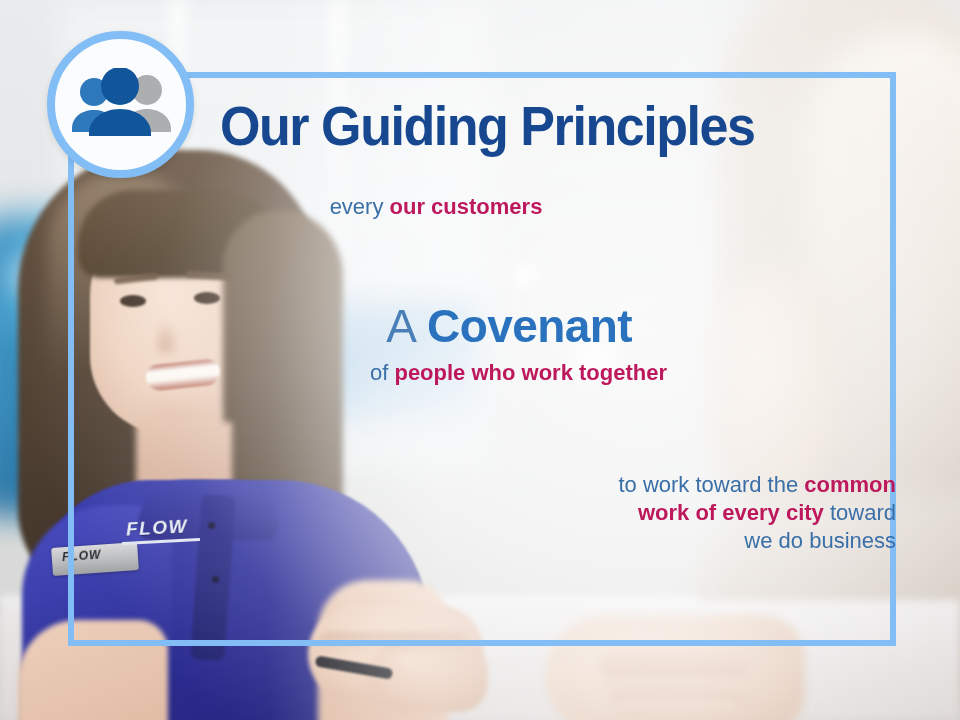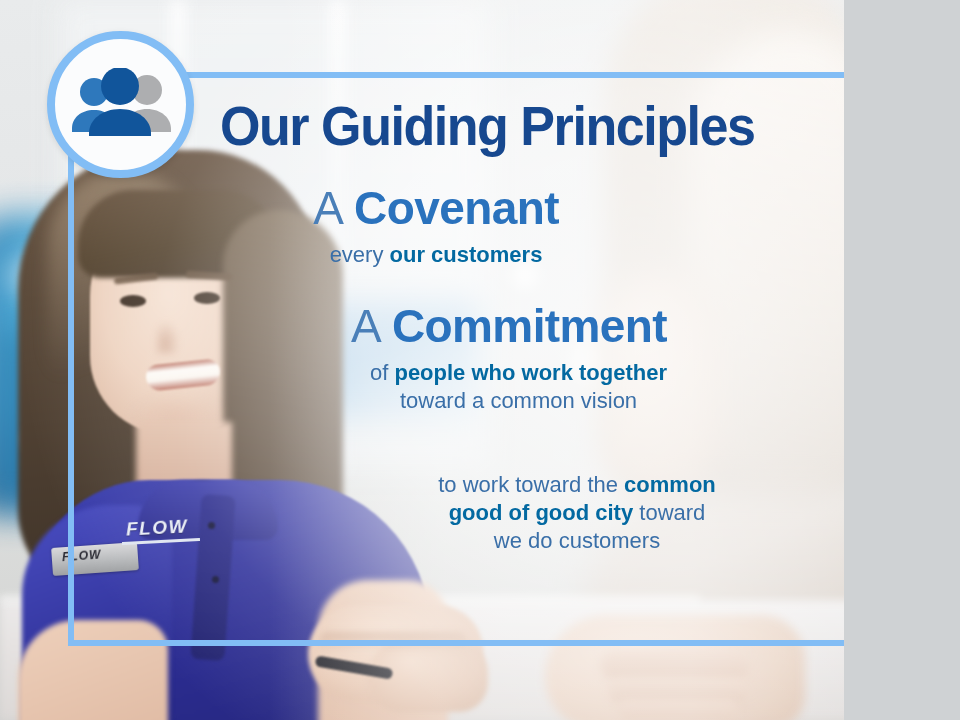--- a/index.html
+++ b/index.html
@@ -4,21 +4,21 @@
 <style>
   * { margin:0; padding:0; box-sizing:border-box; }
   html, body {
     width:960px; height:720px; overflow:hidden;
     font-family:"Liberation Sans", sans-serif;
     background:#cfd2d4;
   }
 
   #stage {
     position:relative;
-    width:844px; height:720px;
+    width:960px; height:720px;
     overflow:hidden;
     background:#d8d9da;
   }
 
   
   .photo { position:absolute; inset:0; overflow:hidden; }
 
   .bg-room {
     position:absolute; inset:0;
     background:
@@ -349,34 +349,34 @@
     font:400 46px/1.05 "Liberation Sans", sans-serif;
     color:#4a7fb8;
     white-space:nowrap;
   }
   .p-head b { font-weight:700; color:#2a72bd; letter-spacing:-.6px; }
   .p-sub {
     font:400 22px/1.28 "Liberation Sans", sans-serif;
     color:#3a6fa8;
     margin-top:9px;
   }
-  .p-sub b { font-weight:700; color:#0369a1; }
+  .p-sub b { font-weight:700; color:#be185d; }
 
   
   #p1 { top:112px; }
   #p1 .p-head { text-align:center; padding-right:92px; }
   #p1 .p-sub  { text-align:center; padding-right:92px; }
 
   #p2 { top:230px; }
   #p2 .p-head { text-align:center; padding-left:54px; }
   #p2 .p-sub  { text-align:center; padding-left:73px; }
 
   #p3 { top:390px; }
   #p3 .p-head { text-align:center; padding-left:172px; }
-  #p3 .p-sub  { text-align:center; padding-left:190px; }
+  #p3 .p-sub  { text-align:right; padding-left:190px; }
 </style>
 </head>
 <body>
 
 <div id="stage">
 
   <div class="photo">
     <div class="bg-room"></div>
     <div class="bg-window"></div>
     <div class="bg-mullion" style="left:170px"></div>
@@ -439,43 +439,39 @@
 
   <div class="wash"></div>
 
   <div class="frame"></div>
 
   <div class="content">
 
     <div class="title">Our Guiding Principles</div>
 
     <div class="principle" id="p1">
+      <div class="p-sub">
+        <span>every </span><b>our customers</b><span></span>
+      </div>
+    </div>
+
+    <div class="principle" id="p2">
       <div class="p-head">
         <span>A </span><b>Covenant</b>
       </div>
       <div class="p-sub">
-        <span>every </span><b>our customers</b><span></span>
-      </div>
-    </div>
-
-    <div class="principle" id="p2">
-      <div class="p-head">
-        <span>A </span><b>Commitment</b>
-      </div>
-      <div class="p-sub">
         <div><span>of </span><b>people who work together</b><span></span></div>
-        <div><span>toward a common vision</span><b></b><span></span></div>
       </div>
     </div>
 
     <div class="principle" id="p3">
       <div class="p-sub">
         <div><span>to work toward the </span><b>common</b><span></span></div>
-        <div><span></span><b>good of good city</b><span> toward</span></div>
-        <div><span>we do customers</span><b></b><span></span></div>
+        <div><span></span><b>work of every city</b><span> toward</span></div>
+        <div><span>we do business</span><b></b><span></span></div>
       </div>
     </div>
   </div>
 
   <div class="badge-circle">
     <svg width="108" height="74" viewBox="0 0 108 74">
 
       <circle cx="80" cy="22" r="15" fill="#adaeb0"></circle>
       <path d="M80 41c-14 0-24 9-24 20v3h48v-3c0-11-10-20-24-20z" fill="#adaeb0"></path>
 

